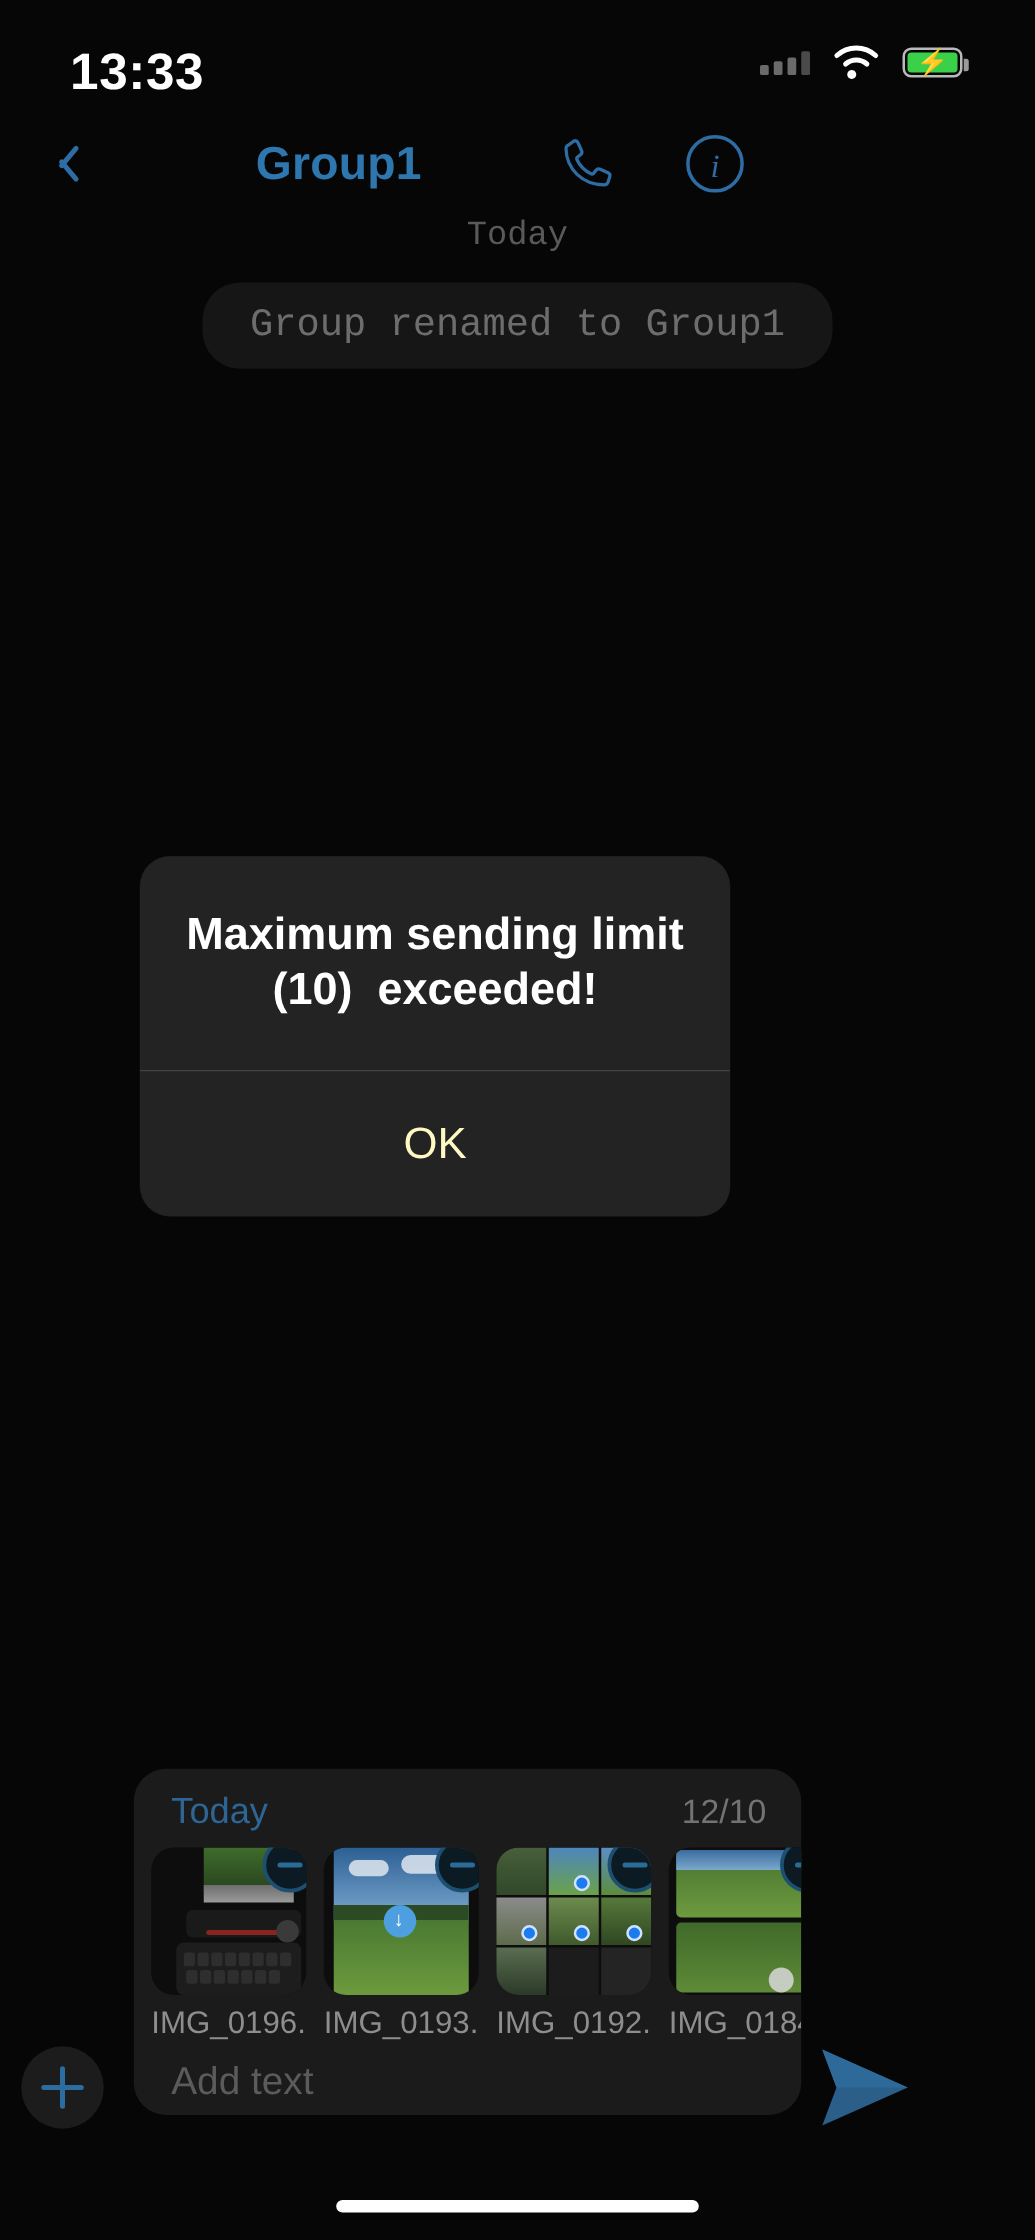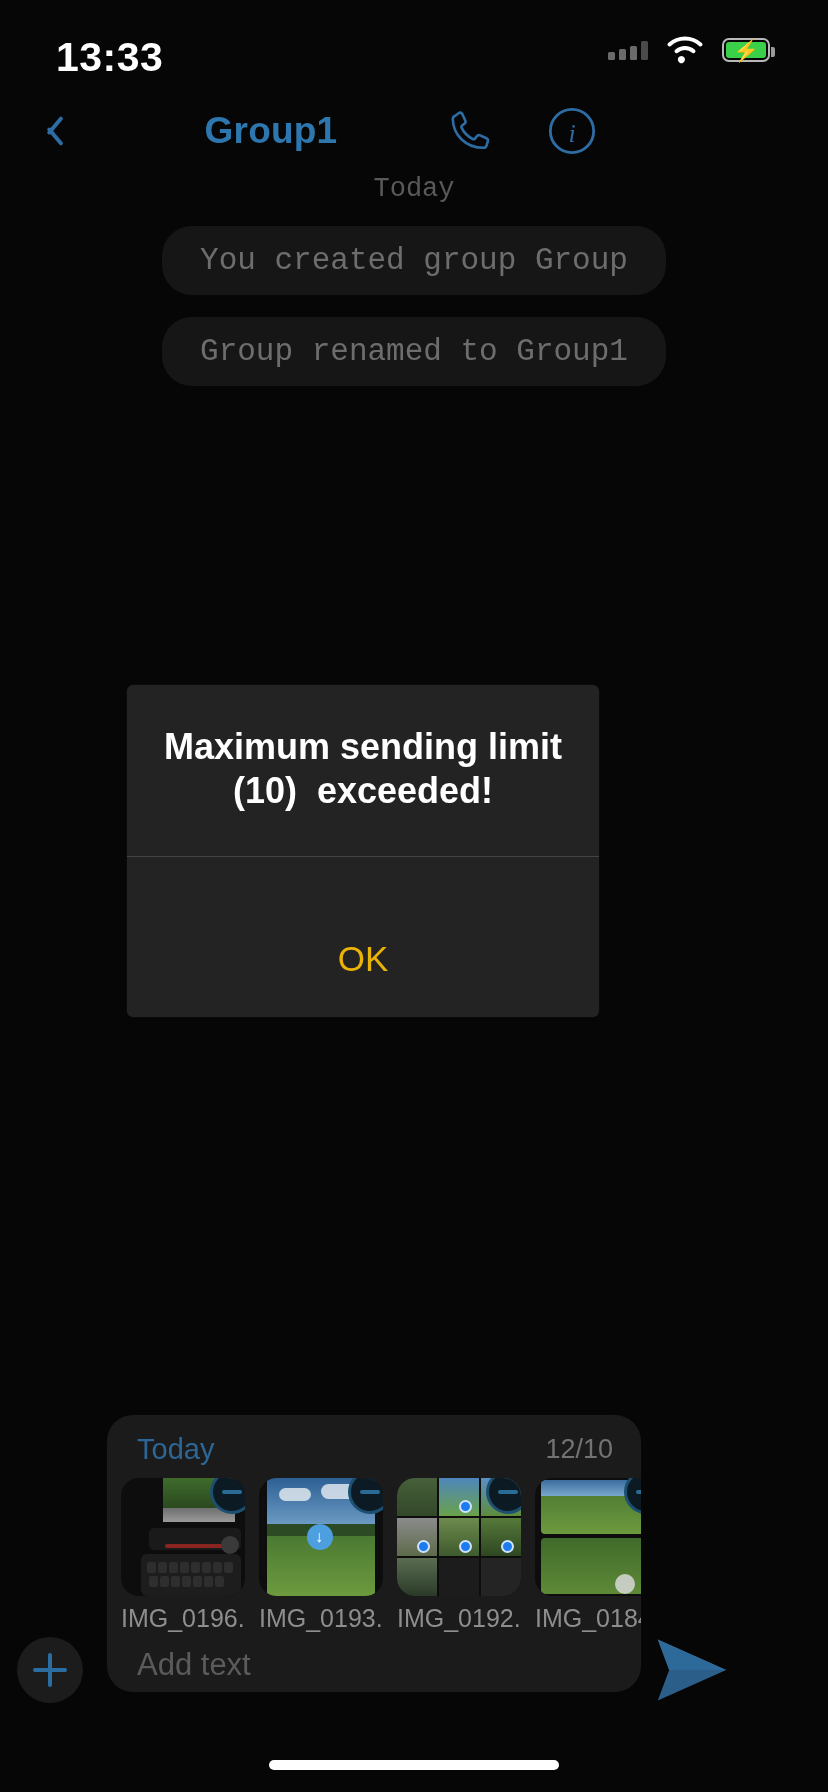--- a/index.html
+++ b/index.html
@@ -81,37 +81,37 @@
   }
   .sys-row { display:flex; justify-content:center; margin-top:22px; }
   .sys-bubble {
     background:#161616; color:#6d6d6d;
     font-size:31px; padding:17px 38px; border-radius:30px;
     white-space:nowrap;
   }
 
   
   #alert-dialog {
-    position:absolute; left:127px; top:685px;
-    width:472px; border-radius:6px;
+    position:absolute; left:112px; top:685px;
+    width:472px; border-radius:24px;
     background:#232323; overflow:hidden;
     box-shadow:0 0 0 0.5px rgba(255,255,255,.04);
   }
   #alert-head {
     padding:40px 34px 42px;
     text-align:center;
   }
   #alert-title {
     color:#fff; font-size:36px; font-weight:700; line-height:1.23;
     white-space:pre-wrap;
   }
   #alert-div { height:1px; background:#4a4a4a; opacity:.85; }
   #alert-ok {
     height:116px; display:flex; align-items:center; justify-content:center;
-    color:#eab308; font-size:35px; cursor:pointer;margin-top:44px;
+    color:#fef9c3; font-size:35px; cursor:pointer;
   }
 
   
   #attach-panel {
     position:absolute; left:107px; top:1415px;
     width:534px; height:277px;
     background:#1b1b1b; border-radius:26px;
     overflow:hidden;
   }
   #attach-top {
@@ -223,23 +223,20 @@
       </svg>
       <svg class="nav-ico" width="52" height="52" viewBox="0 0 24 24">
         <circle cx="12" cy="12" r="10" fill="none" stroke="#2d6da4" stroke-width="1.3"></circle>
         <text x="12" y="17" text-anchor="middle" font-family="Liberation Serif, serif" font-style="italic" font-size="12" fill="#2d6da4">i</text>
       </svg>
     </div>
   </div>
 
   <div id="chat">
     <div id="date-sep">Today</div>
-    <div class="sys-row">
-      <div class="sys-bubble">You created group Group</div>
-    </div>
     <div class="sys-row">
       <div class="sys-bubble">Group renamed to Group1</div>
     </div>
   </div>
 
   <div id="alert-dialog">
     <div id="alert-head">
       <div id="alert-title">Maximum sending limit
 (10)  exceeded!</div>
     </div>

